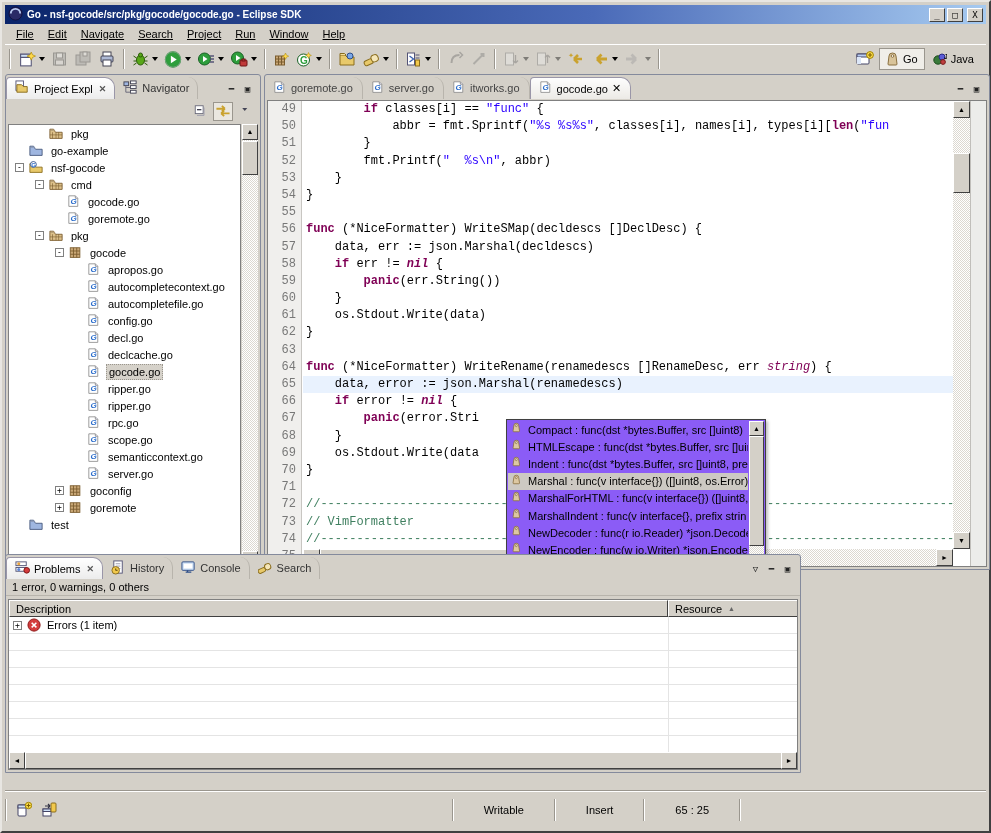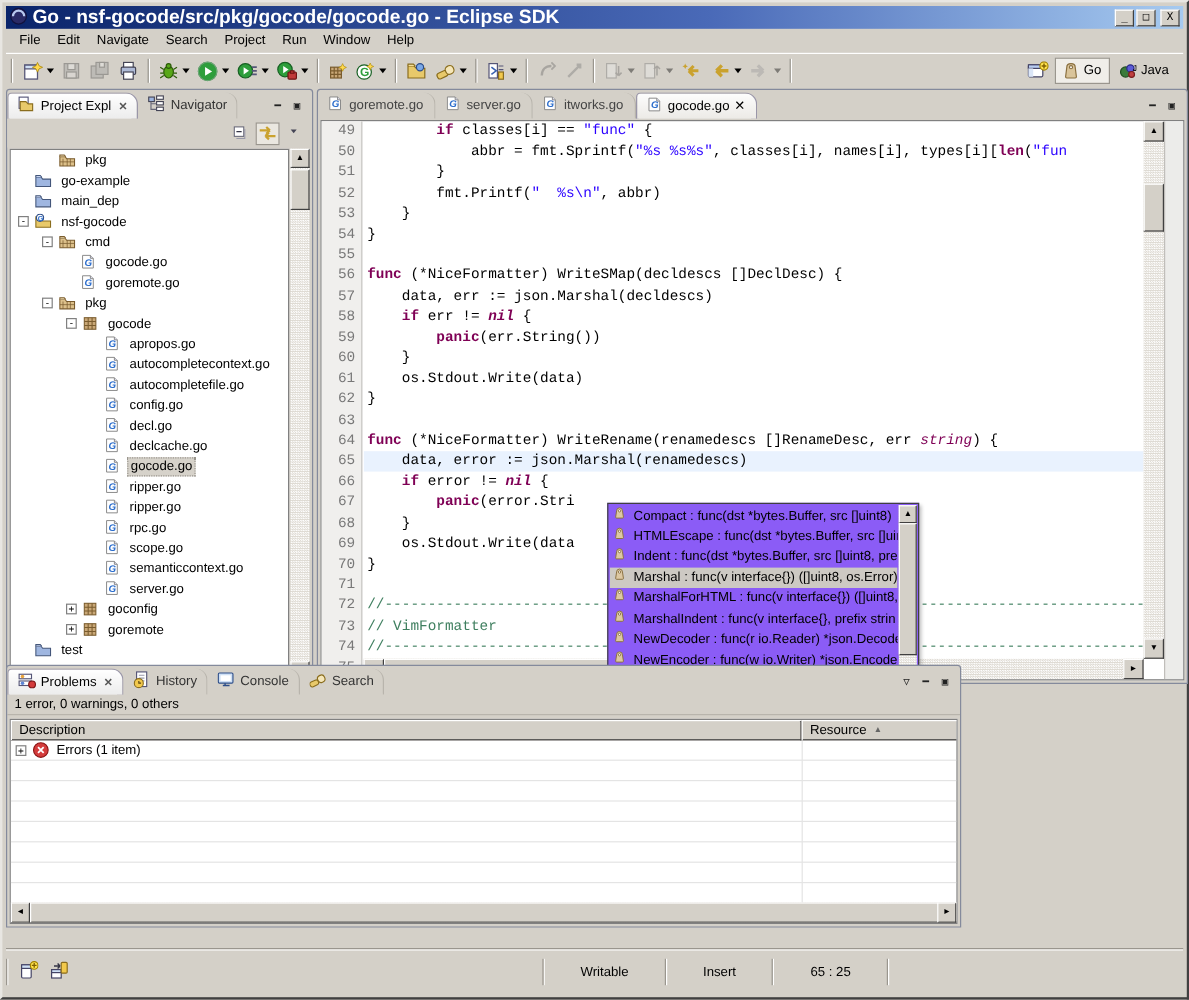--- a/index.html
+++ b/index.html
@@ -1,26 +1,26 @@
 <!DOCTYPE html>
 <html><head>
 <meta charset="utf-8">
 <style>
   * { margin:0; padding:0; box-sizing:border-box; }
   html,body { width:991px; height:833px; font-family:"Liberation Sans",sans-serif; font-size:11px; background:#d4d0c8; overflow:hidden; }
   #window { position:absolute; inset:0; background:#d4d0c8; border:2px solid; border-color:#e8e6e2 #404040 #404040 #e8e6e2; }
 
   
   #titlebar { position:absolute; left:3px; top:3px; right:3px; height:19px; background:linear-gradient(90deg,#0a246a,#4a6ab8 60%,#a6caf0); display:flex; align-items:center; padding:0 3px; }
-  #titlebar .ttl { color:#fff; font-weight:bold; font-size:16px; margin-left:4px; flex:1; white-space:nowrap; overflow:hidden; }
+  #titlebar .ttl { color:#fff; font-weight:bold; font-size:10px; margin-left:4px; flex:1; white-space:nowrap; overflow:hidden; }
   .winbtn { width:16px; height:14px; background:#d4d0c8; border:1px solid; border-color:#fff #404040 #404040 #fff; font-size:9px; line-height:12px; text-align:center; margin-left:2px; color:#000; font-family:"DejaVu Sans Mono",monospace; }
 
   
   #menubar { position:absolute; left:3px; top:22px; right:3px; height:20px; display:flex; align-items:center; padding-left:4px; }
-  #menubar span { padding:19px 7px; cursor:default; }
+  #menubar span { padding:19px 7px; cursor:default;text-decoration:underline; }
 
   
   #toolbar { position:absolute; left:3px; top:42px; right:3px; height:29px; display:flex; align-items:center; border-top:1px solid #fff; }
   .tsep { width:2px; height:20px; border-left:1px solid #9a968e; border-right:1px solid #fff; margin:0 4px; }
   .tbtn { display:flex; align-items:center; height:24px; padding:0 2px; border:1px solid transparent; }
   .tbtn svg { display:block; }
   .tbtn .dd { width:0; height:0; border-left:3px solid transparent; border-right:3px solid transparent; border-top:4px solid #000; margin-left:3px; }
   .tbtn.dis { opacity:.4; filter:grayscale(1); }
   #persp { margin-left:auto; display:flex; align-items:center; gap:2px; padding-right:6px; }
   .pbtn { display:flex; align-items:center; gap:4px; height:22px; padding:0 6px; }
@@ -404,31 +404,20 @@
         <div class="trow">
           <span style="width: 6px; flex: 0 0 auto;"></span>
           <span class="noexp"></span>
           <span class="ticon">
             <svg width="16" height="14" viewBox="0 0 16 16">
               <path d="M1 4h5l1.5 2H15v7H1z" fill="#9fb6e0" stroke="#44567a"></path>
               <path d="M1 4V2.5h4.2L6.5 4" fill="#c6d4ef" stroke="#44567a"></path>
             </svg>
           </span>
           <span class="lbl">go-example</span>
-        </div>
-        <div class="trow">
-          <span style="width: 6px; flex: 0 0 auto;"></span>
-          <span class="noexp"></span>
-          <span class="ticon">
-            <svg width="16" height="14" viewBox="0 0 16 16">
-              <path d="M1 4h5l1.5 2H15v7H1z" fill="#9fb6e0" stroke="#44567a"></path>
-              <path d="M1 4V2.5h4.2L6.5 4" fill="#c6d4ef" stroke="#44567a"></path>
-            </svg>
-          </span>
-          <span class="lbl">main_dep</span>
         </div>
         <div class="trow">
           <span style="width: 6px; flex: 0 0 auto;"></span>
           <span class="exp">-</span>
           <span class="ticon">
             <svg width="16" height="14" viewBox="0 0 16 16">
               <path d="M1 5h5l1.5 2H15v6H1z" fill="#e8c96a" stroke="#8a6d1d"></path>
               <path d="M1 5V3h4.2L6.5 5" fill="#f2de9a" stroke="#8a6d1d"></path>
               <circle cx="5" cy="4" r="3.4" fill="#fff" stroke="#2d4d88"></circle>
               <text x="2.7" y="6.6" font-size="7" font-weight="bold" fill="#2d6ecc">G</text>

